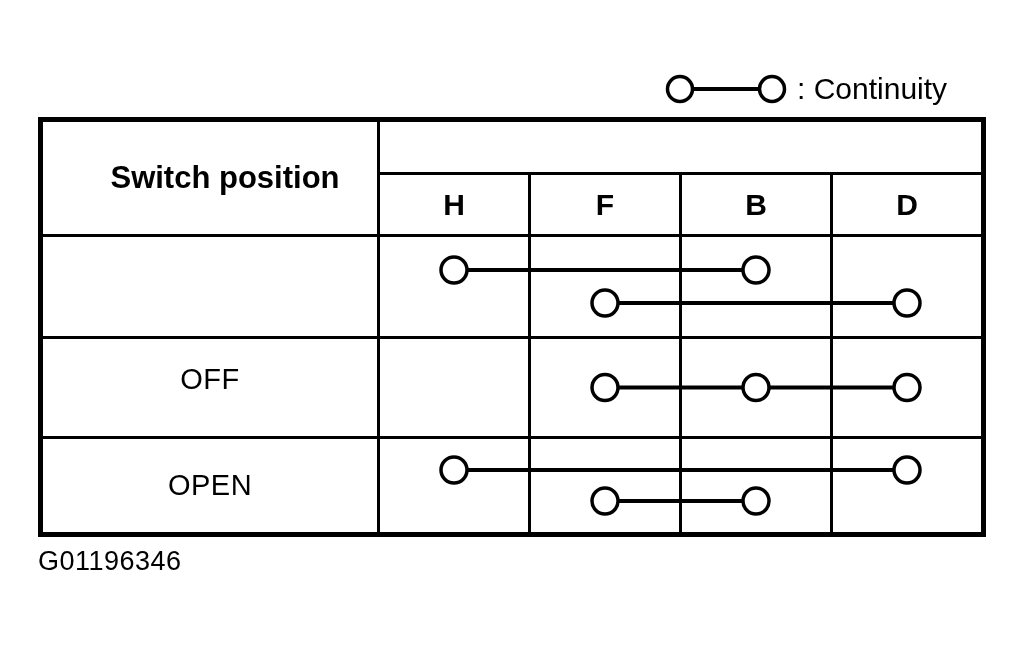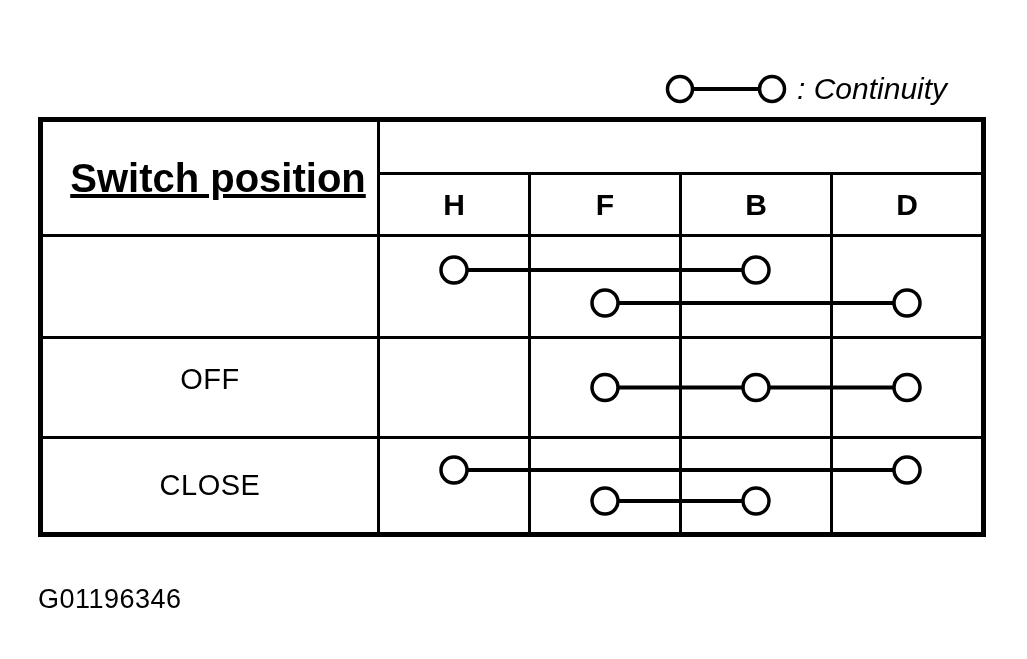--- a/index.html
+++ b/index.html
@@ -2,48 +2,48 @@
 <html><head>
 <meta charset="utf-8">
 <style>
   html,body{margin:0;padding:0;background:#ffffff;}
   .canvas{
     position:relative;width:1027px;height:659px;background:#ffffff;
     font-family:"Liberation Sans",sans-serif;color:#000;overflow:hidden;
   }
   
   .legend{position:absolute;left:664px;top:72px;display:flex;align-items:center;gap:9px;}
-  .legend-label{font-size:30px;white-space:pre;font-style:italic;}
+  .legend-label{font-size:30px;white-space:pre;}
   
   .table-box{
     position:absolute;left:38px;top:117px;width:948px;height:420px;
     border:5px solid #000;box-sizing:border-box;
   }
   .cell{position:absolute;display:flex;align-items:center;justify-content:center;text-align:center;}
-  .corner{left:8px;top:0;width:334px;height:112px;font-weight:bold;font-size:40px;text-decoration:underline;}
+  .corner{left:15px;top:0;width:334px;height:112px;font-weight:bold;font-size:31px;}
   .terminal{left:337px;top:0;width:601px;height:50px;font-weight:bold;font-size:31px;}
   .colhead{top:53px;height:59px;width:148px;font-weight:bold;font-size:30px;}
   .col-h{left:337px;} .col-f{left:488px;} .col-b{left:639px;} .col-d{left:790px;}
   .rowlabel{left:0;width:334px;font-size:29px;letter-spacing:.5px;}
   .row-0{top:115px;height:99px;} .row-1{top:217px;height:80px;text-align:right;} .row-2{top:317px;height:93px;}
   .gline{position:absolute;background:#000;}
   .gl-terminal-bottom{left:334px;top:50px;width:604px;height:3px;}
   .gl-header-bottom{left:0;top:112px;width:938px;height:3px;}
   .gl-row1-bottom{left:0;top:214px;width:938px;height:3px;}
   .gl-row2-bottom{left:0;top:314px;width:938px;height:3px;}
   .gl-vmain{left:334px;top:0;width:3px;height:410px;}
   .gl-vf{left:485px;top:50px;width:3px;height:360px;}
   .gl-vb{left:636px;top:50px;width:3px;height:360px;}
   .gl-vd{left:787px;top:50px;width:3px;height:360px;}
   #connector-svg{position:absolute;left:0;top:0;width:938px;height:410px;pointer-events:none;}
   .conn-line{stroke:#000;stroke-width:4;}
   .conn-circle{fill:#fff;stroke:#000;stroke-width:3.5;}
   .legend-line{stroke:#000;stroke-width:4;}
   .legend-circle{fill:#fff;stroke:#000;stroke-width:3.5;}
-  .footer{position:absolute;left:38px;top:584px;font-size:27px;letter-spacing:.5px;}
+  .footer{position:absolute;left:38px;top:546px;font-size:27px;letter-spacing:.5px;}
 </style>
 </head>
 <body>
 
 <div class="canvas">
 
   <div class="legend">
     <svg width="124" height="34" viewBox="0 0 124 34">
       <line class="legend-line" x1="16" y1="17" x2="108" y2="17"></line>
       <circle class="legend-circle" cx="16" cy="17" r="12.5"></circle>
@@ -63,21 +63,21 @@
     <div class="gline gl-vb"></div>
     <div class="gline gl-vd"></div>
 
     <div class="cell corner">Switch position</div>
     <div class="cell colhead col-h">H</div>
     <div class="cell colhead col-f">F</div>
     <div class="cell colhead col-b">B</div>
     <div class="cell colhead col-d">D</div>
 
     <div class="cell rowlabel row-1">OFF</div>
-    <div class="cell rowlabel row-2">CLOSE</div>
+    <div class="cell rowlabel row-2">OPEN</div>
 
     <svg id="connector-svg">
         <line x1="411" x2="713" y1="148" y2="148" class="conn-line"></line>
         <circle cx="411" cy="148" r="13" class="conn-circle"></circle>
         <circle cx="713" cy="148" r="13" class="conn-circle"></circle>
         <line x1="562" x2="864" y1="181" y2="181" class="conn-line"></line>
         <circle cx="562" cy="181" r="13" class="conn-circle"></circle>
         <circle cx="864" cy="181" r="13" class="conn-circle"></circle>
         <line x1="562" x2="864" y1="265.5" y2="265.5" class="conn-line"></line>
         <circle cx="562" cy="265.5" r="13" class="conn-circle"></circle>

